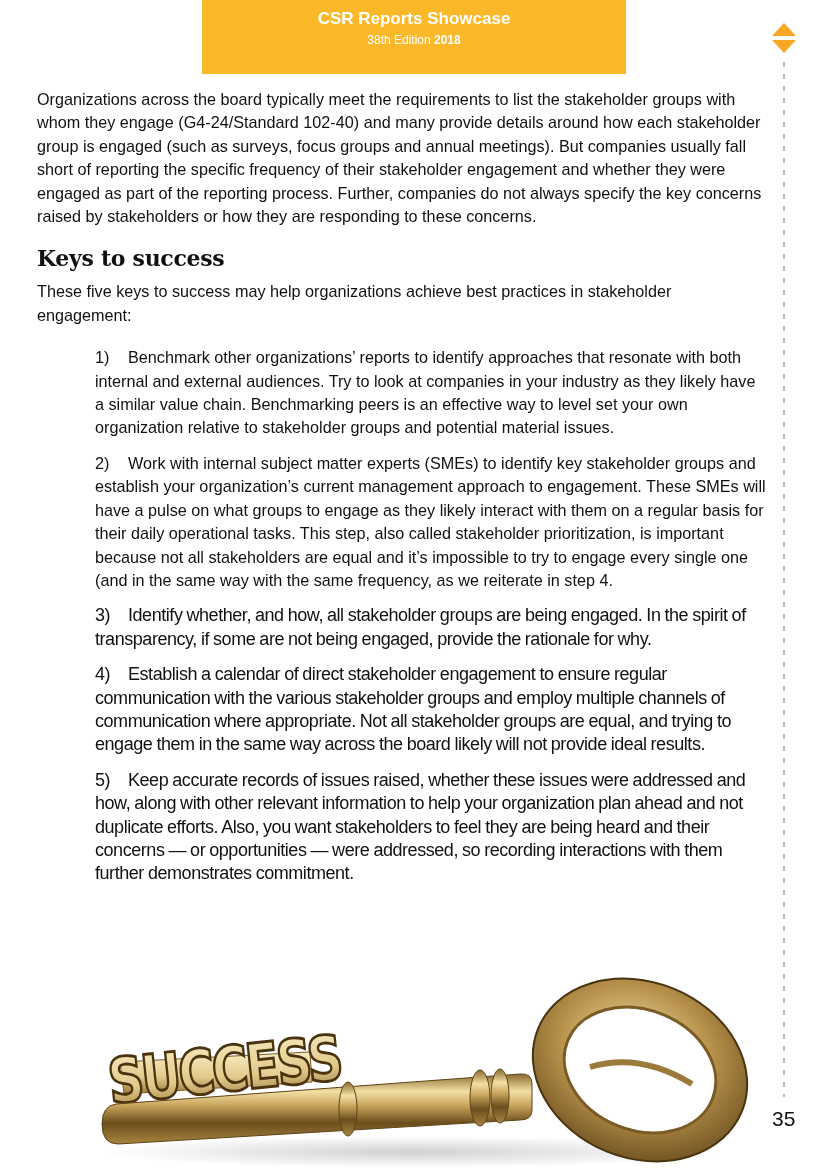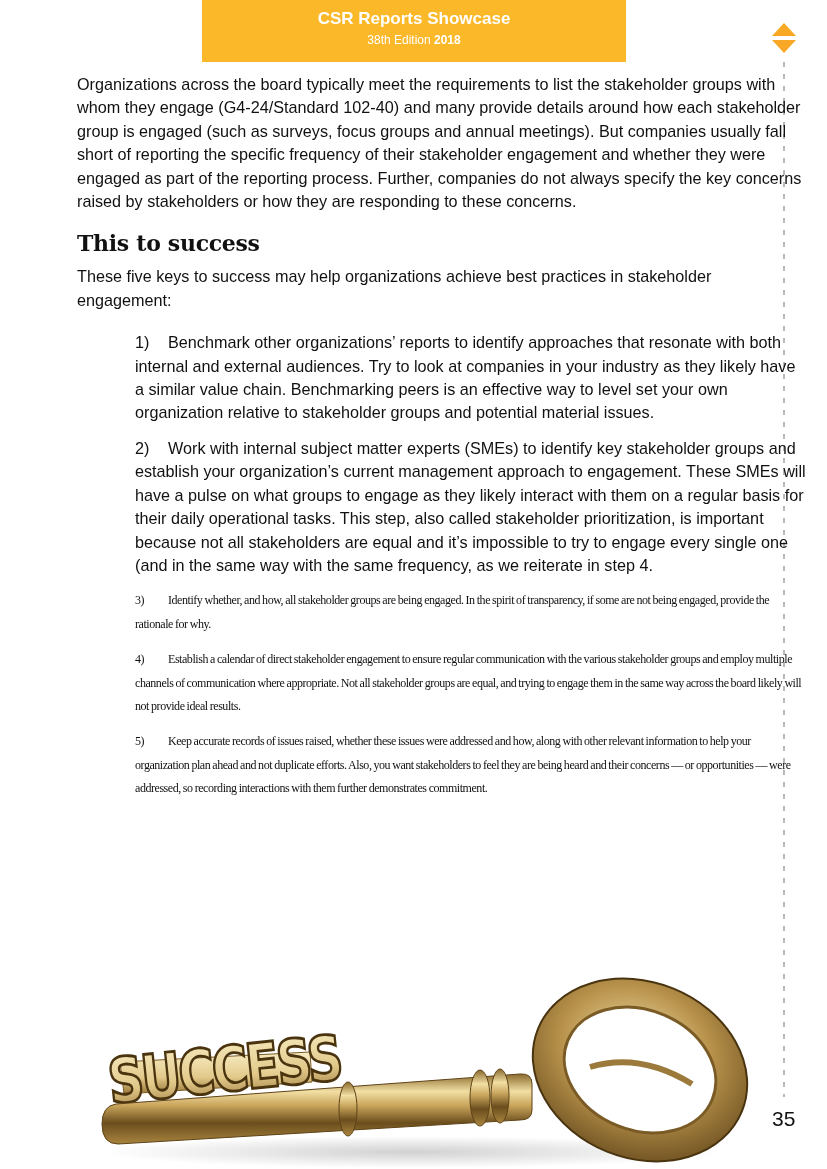--- a/index.html
+++ b/index.html
@@ -1,42 +1,42 @@
 <!DOCTYPE html>
 <html><head>
 <meta charset="utf-8">
 <style>
   html, body { margin: 0; padding: 0; background: #ffffff; }
   body { width: 827px; height: 1169px; position: relative; overflow: hidden;
          font-family: "Liberation Sans", "DejaVu Sans", sans-serif; color: #111; }
 
-  .header-banner { position: absolute; left: 202px; top: 0; width: 424px; height: 62px;
+  .header-banner { position: absolute; left: 202px; top: 0; width: 424px; height: 74px;
                    background: #FBB829; color: #fff; text-align: center; }
   .header-title { display: block; font-size: 17px; font-weight: bold; padding-top: 8px; line-height: 21px; }
   .header-sub { display: block; font-size: 12px; line-height: 22px; }
   .header-sub b { font-weight: bold; }
 
   .nav-diamond { position: absolute; left: 771px; top: 22px; width: 26px; height: 32px; }
 
   .side-rule { position: absolute; left: 783px; top: 62px; width: 2px; height: 1035px;
                background: repeating-linear-gradient(to bottom, #b8b8b8 0 5px, transparent 5px 12px); }
 
   .page-number { position: absolute; left: 772px; top: 1107px; font-size: 21px; color: #111; }
 
-  .content { position: absolute; left: 37px; top: 73px; width: 730px; margin-left: 40px; }
+  .content { position: absolute; left: 37px; top: 88px; width: 730px; }
   p { margin: 0; font-size: 16.2px; line-height: 23.4px; }
   .intro { width: 725px; }
 
   h2.section-heading { font-family: "DejaVu Serif", "Liberation Serif", serif; font-weight: bold;
                        font-size: 22px; margin: 16px 0 8px 0; line-height: 28px; color: #111; letter-spacing: -0.3px; }
 
   .list { margin-top: 19px; padding-left: 58px; width: 672px; }
   .list-item { margin-bottom: 12px; }
   .list-item .num { display: inline-block; width: 33px; }
-  .list-item.condensed p { font-size: 12px; letter-spacing: -0.45px; word-spacing: -0.5px; font-family: Liberation Serif, serif; }
+  .list-item.condensed p { font-size: 18px; letter-spacing: -0.45px; word-spacing: -0.5px; }
 
   .key-image { position: absolute; left: 80px; top: 972px; width: 690px; height: 197px; }
 </style>
 </head>
 <body>
 
 <div class="header-banner">
   <span class="header-title">CSR Reports Showcase</span>
   <span class="header-sub"><span>38th Edition</span> <b>2018</b></span>
 </div>
@@ -44,21 +44,21 @@
 <svg class="nav-diamond" viewBox="0 0 26 32">
   <polygon points="13,1 25,14 1,14" fill="#F9A825"></polygon>
   <polygon points="1,18 25,18 13,31" fill="#F9A825"></polygon>
 </svg>
 
 <div class="side-rule"></div>
 
 <div class="content">
   <p class="intro">Organizations across the board typically meet the requirements to list the stakeholder groups with whom they engage (G4-24/Standard 102-40) and many provide details around how each stakeholder group is engaged (such as surveys, focus groups and annual meetings). But companies usually fall short of reporting the specific frequency of their stakeholder engagement and whether they were engaged as part of the reporting process. Further, companies do not always specify the key concerns raised by stakeholders or how they are responding to these concerns.</p>
 
-  <h2 class="section-heading">This to success</h2>
+  <h2 class="section-heading">Keys to success</h2>
 
   <p>These five keys to success may help organizations achieve best practices in stakeholder engagement:</p>
 
   <div class="list">
     <div class="list-item">
       <p><span class="num">1)</span><span>Benchmark other organizations’ reports to identify approaches that resonate with both internal and external audiences. Try to look at companies in your industry as they likely have a similar value chain. Benchmarking peers is an effective way to level set your own organization relative to stakeholder groups and potential material issues.</span></p>
     </div>
     <div class="list-item">
       <p><span class="num">2)</span><span>Work with internal subject matter experts (SMEs) to identify key stakeholder groups and establish your organization’s current management approach to engagement. These SMEs will have a pulse on what groups to engage as they likely interact with them on a regular basis for their daily operational tasks. This step, also called stakeholder prioritization, is important because not all stakeholders are equal and it’s impossible to try to engage every single one (and in the same way with the same frequency, as we reiterate in step 4.</span></p>
     </div>

